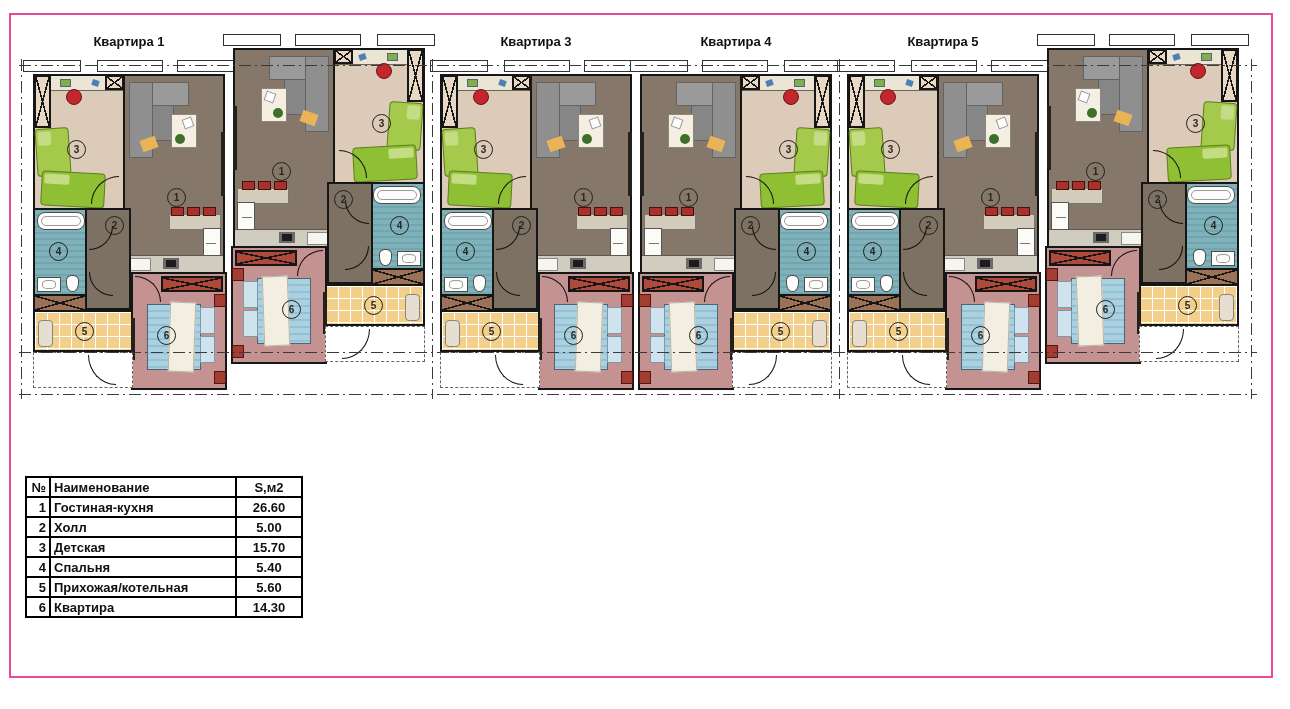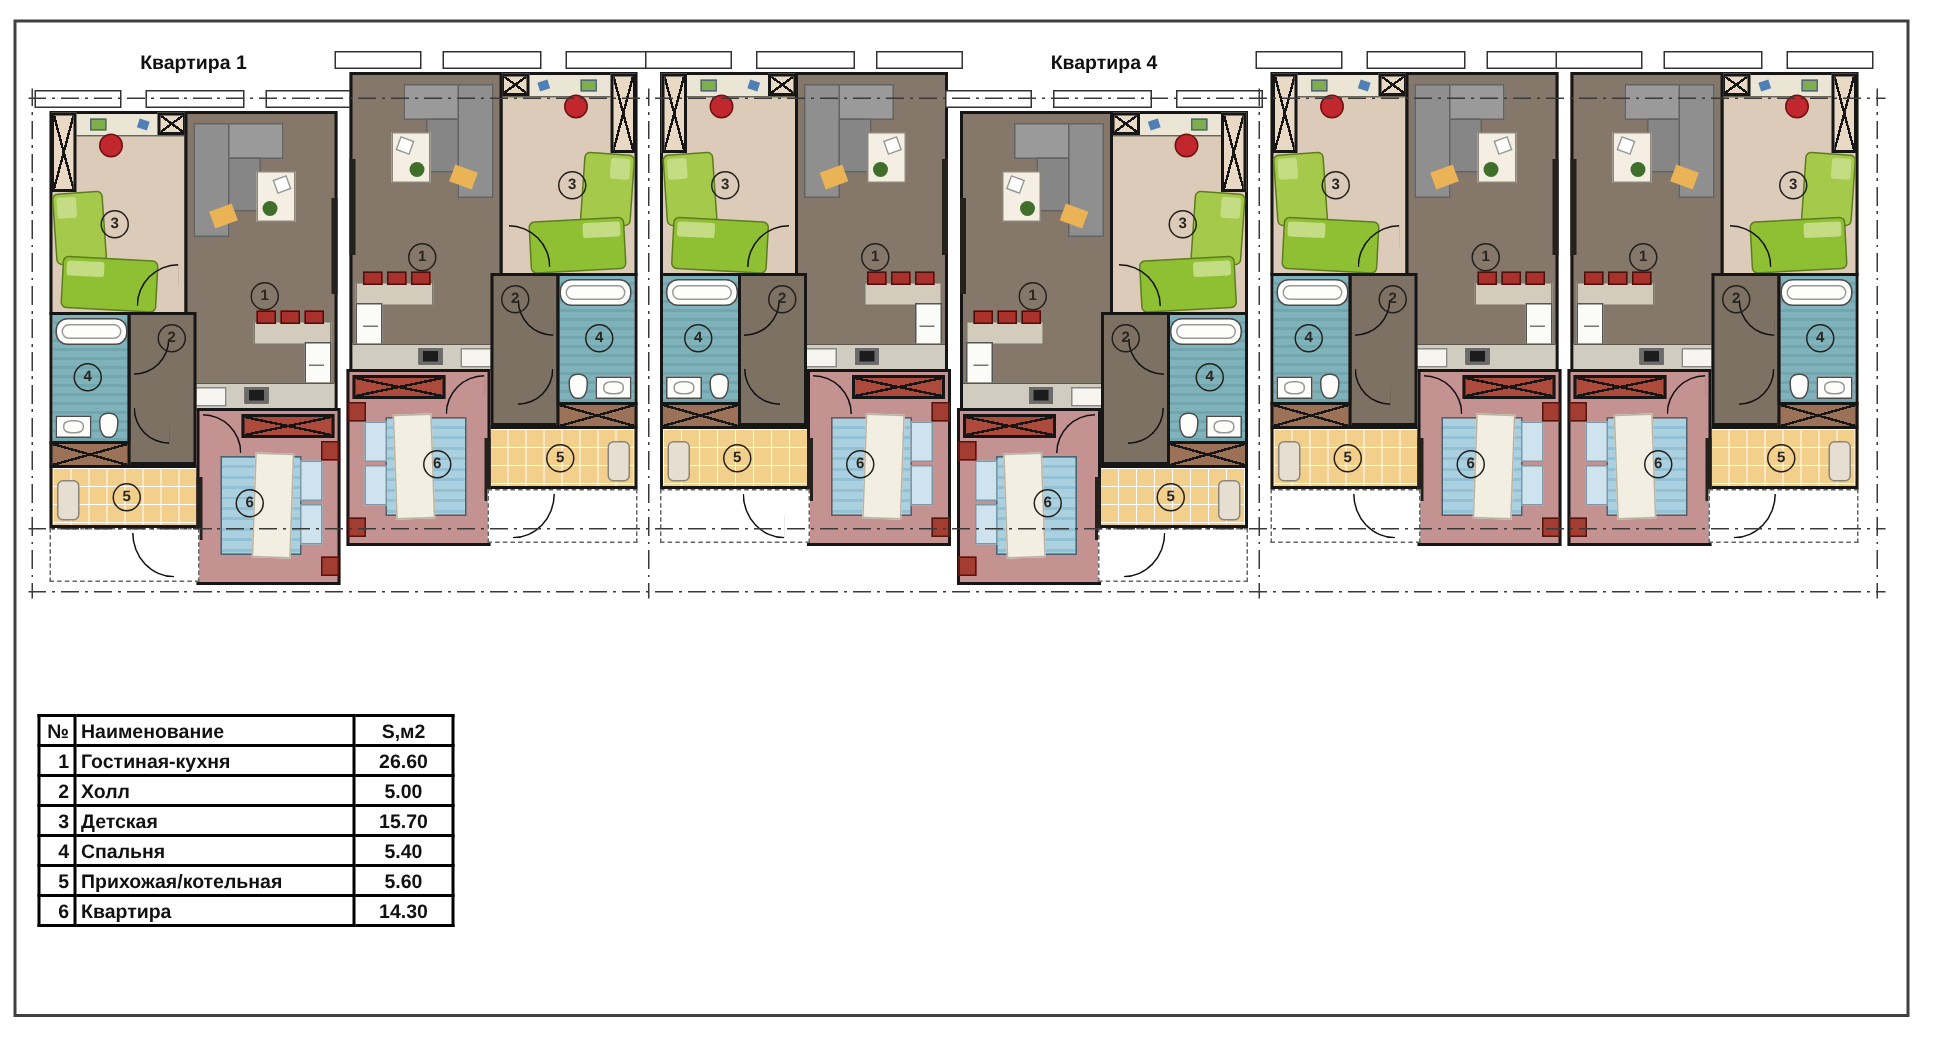--- a/index.html
+++ b/index.html
@@ -1,19 +1,19 @@
 <!DOCTYPE html>
 <html><head>
 <meta charset="utf-8">
 <style>
   html,body{margin:0;padding:0;background:#fff;}
   body{width:1290px;height:709px;position:relative;overflow:hidden;
        font-family:"Liberation Sans",sans-serif;color:#111;}
   .frame{position:absolute;left:9px;top:13px;width:1260px;height:661px;
-         border:2px solid #404040;background:#fff;}
+         border:2px solid #ec4899;background:#fff;}
   
   .plan{position:absolute;left:18px;top:14px;display:flex;}
   .apt{width:200px;position:relative;flex:0 0 auto;}
   .apt.gap-after{margin-right:7px;}
   .apt-label{height:26px;line-height:26px;text-align:center;font-size:13px;font-weight:bold;}
   .apt-body{position:relative;height:320px;margin-top:15px;}
   .apt.mirrored .apt-body{transform:scaleX(-1);}
   .apt.mirrored .room-num{transform:scaleX(-1);}
   .room{position:absolute;border:2px solid #161616;box-sizing:border-box;}
   .room-num{position:absolute;width:17px;height:17px;border:1.4px solid #22201c;border-radius:50%;
@@ -281,20 +281,21 @@
         <span class="room-num" style="left:24px;top:52px;">6</span>
       </div>
 
       <div class="porch">
         <div class="arc pdoor"></div>
       </div>
     </div>
   </div>
 
   <div class="apt">
+    <div class="apt-label">Квартира 3</div>
     <div class="apt-body">
       <div class="parapet p1"></div>
       <div class="parapet p2"></div>
       <div class="parapet p3"></div>
 
       <div class="room kids">
         <div class="desk">
               <i class="laptop"></i>
               <i class="pad"></i>
               <i class="note"></i>
@@ -448,20 +449,21 @@
         <span class="room-num" style="left:24px;top:52px;">6</span>
       </div>
 
       <div class="porch">
         <div class="arc pdoor"></div>
       </div>
     </div>
   </div>
 
   <div class="apt">
+    <div class="apt-label">Квартира 5</div>
     <div class="apt-body">
       <div class="parapet p1"></div>
       <div class="parapet p2"></div>
       <div class="parapet p3"></div>
 
       <div class="room kids">
         <div class="desk">
               <i class="laptop"></i>
               <i class="pad"></i>
               <i class="note"></i>

